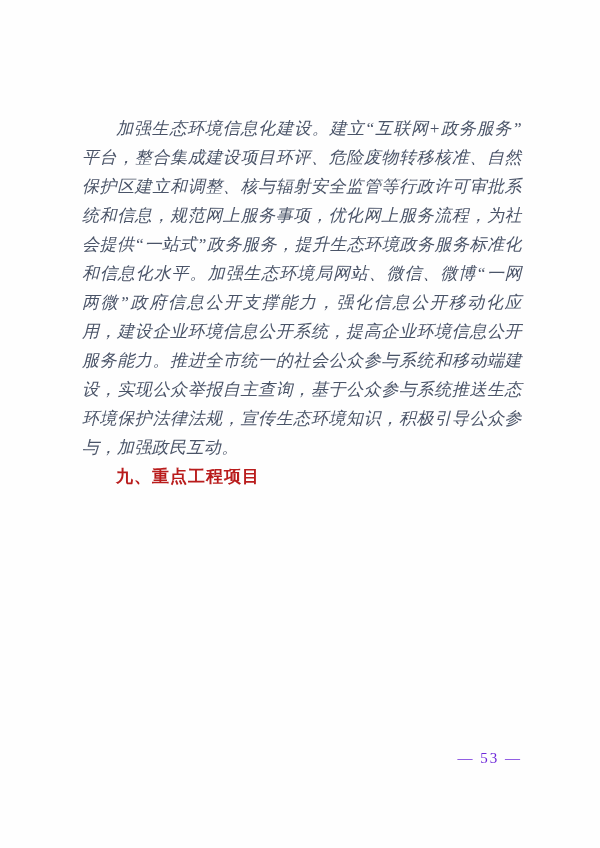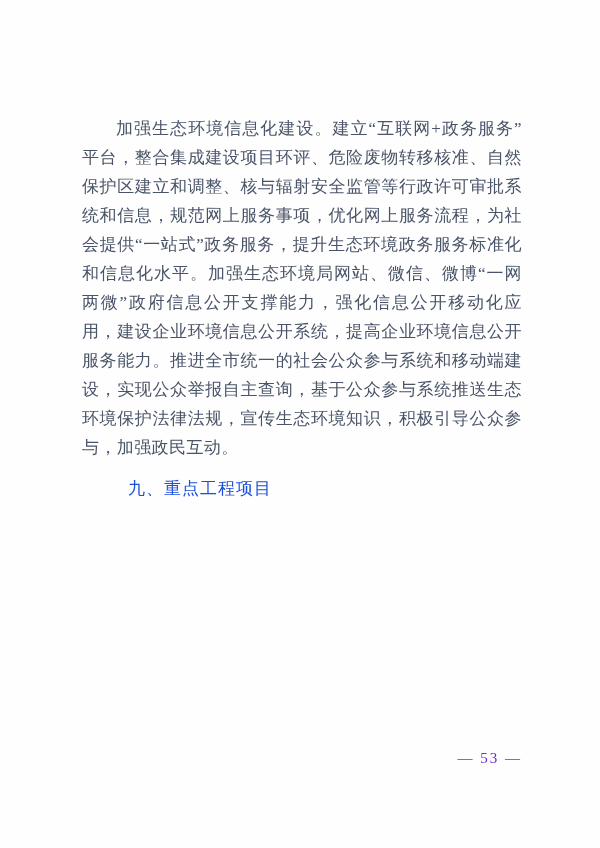--- a/index.html
+++ b/index.html
@@ -26,26 +26,27 @@
     line-height: 29px;
     text-align: justify;
     text-justify: inter-character;
     letter-spacing: 0.4px;
   }
   .para {
     margin: 0;
   }
   .para.indent {
     text-indent: 2em;
+    font-style: italic;
   }
   .heading {
-    margin: 12px;
+    margin: 0;
     font-family: "Liberation Sans", "DejaVu Sans", sans-serif;
-    font-weight: 400;
-    color: #1d4ed8;
+    font-weight: 700;
+    color: #b91c1c;
     text-indent: 2em;
     letter-spacing: 1px;
   }
   .page-number {
     position: absolute;
     top: 750px;
     right: 78px;
     color: #6d28d9;
     font-size: 15px;
     letter-spacing: 2px;

